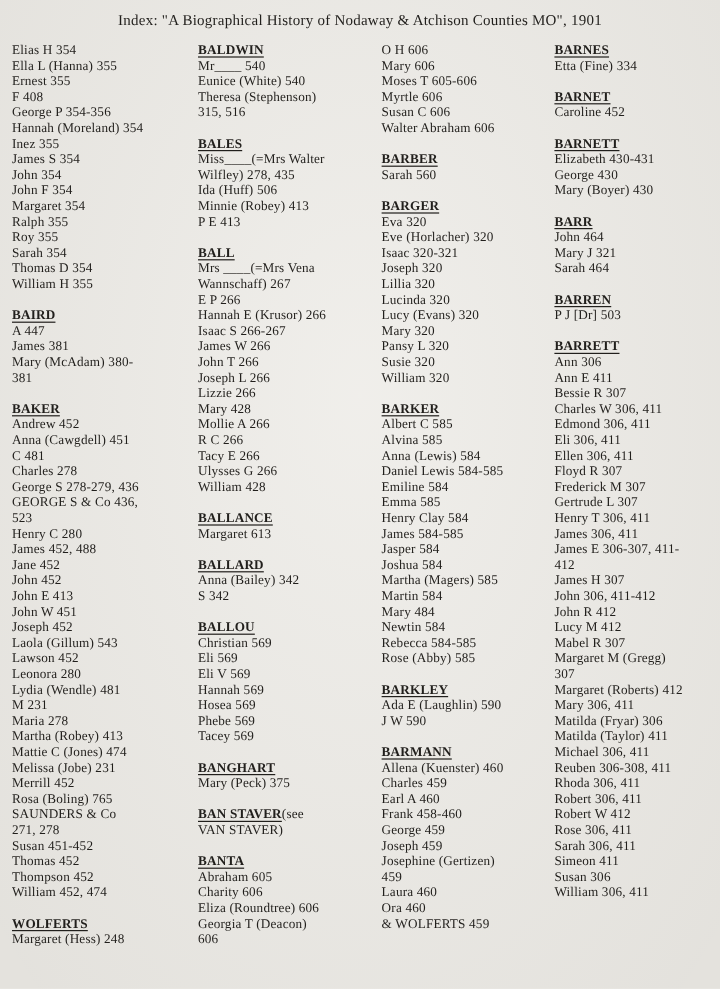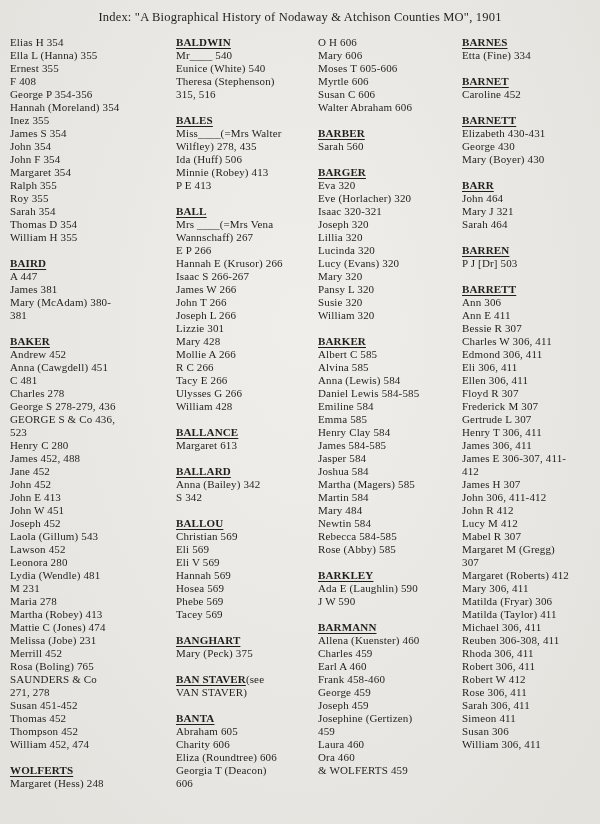--- a/index.html
+++ b/index.html
@@ -35,21 +35,21 @@
     font-size: 12.5px;
     letter-spacing: 0.2px;
     color: var(--ink);
   }
   .col {
     position: absolute;
     top: 36px;
     width: 152px;
   }
   .col-1 { left: 10px; }
-  .col-2 { left: 176px; }
+  .col-2 { left: 165px; }
   .col-3 { left: 318px; }
   .col-4 { left: 462px; }
   .line {
     font-size: 11px;
     line-height: 13px;
     white-space: nowrap;
     letter-spacing: 0.15px;
   }
   .line.heading {
     font-weight: bold;
@@ -141,21 +141,21 @@
       <div class="line entry">P E 413</div>
       <div class="line heading"><span class="head-text">BALL</span></div>
       <div class="line entry">Mrs ____(=Mrs Vena</div>
       <div class="line entry">Wannschaff) 267</div>
       <div class="line entry">E P 266</div>
       <div class="line entry">Hannah E (Krusor) 266</div>
       <div class="line entry">Isaac S 266-267</div>
       <div class="line entry">James W 266</div>
       <div class="line entry">John T 266</div>
       <div class="line entry">Joseph L 266</div>
-      <div class="line entry">Lizzie 301</div>
+      <div class="line entry">Lizzie 266</div>
       <div class="line entry">Mary 428</div>
       <div class="line entry">Mollie A 266</div>
       <div class="line entry">R C 266</div>
       <div class="line entry">Tacy E 266</div>
       <div class="line entry">Ulysses G 266</div>
       <div class="line entry">William 428</div>
       <div class="line heading"><span class="head-text">BALLANCE</span></div>
       <div class="line entry">Margaret 613</div>
       <div class="line heading"><span class="head-text">BALLARD</span></div>
       <div class="line entry">Anna (Bailey) 342</div>

